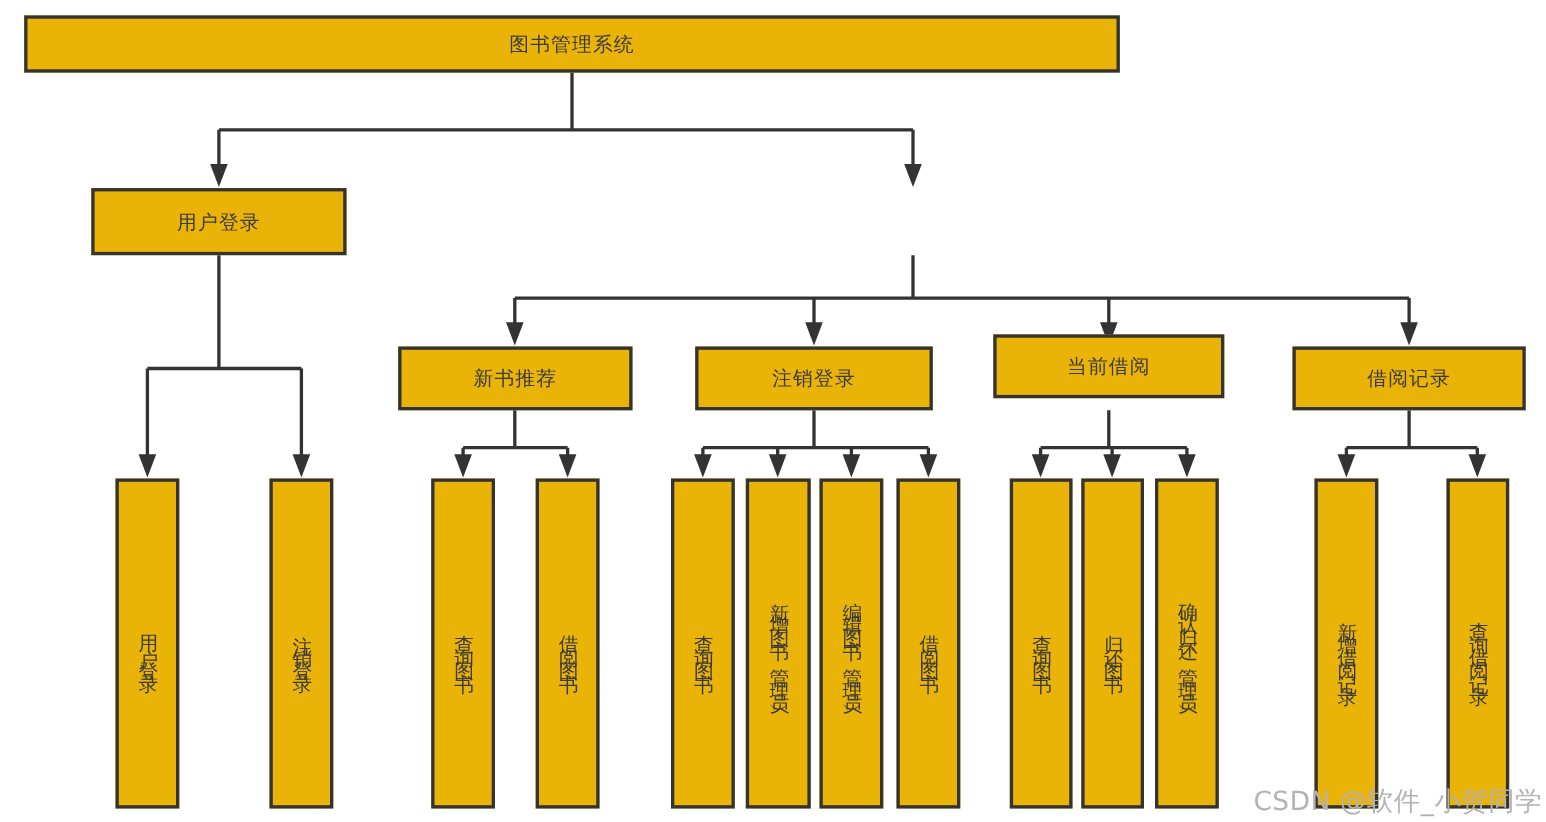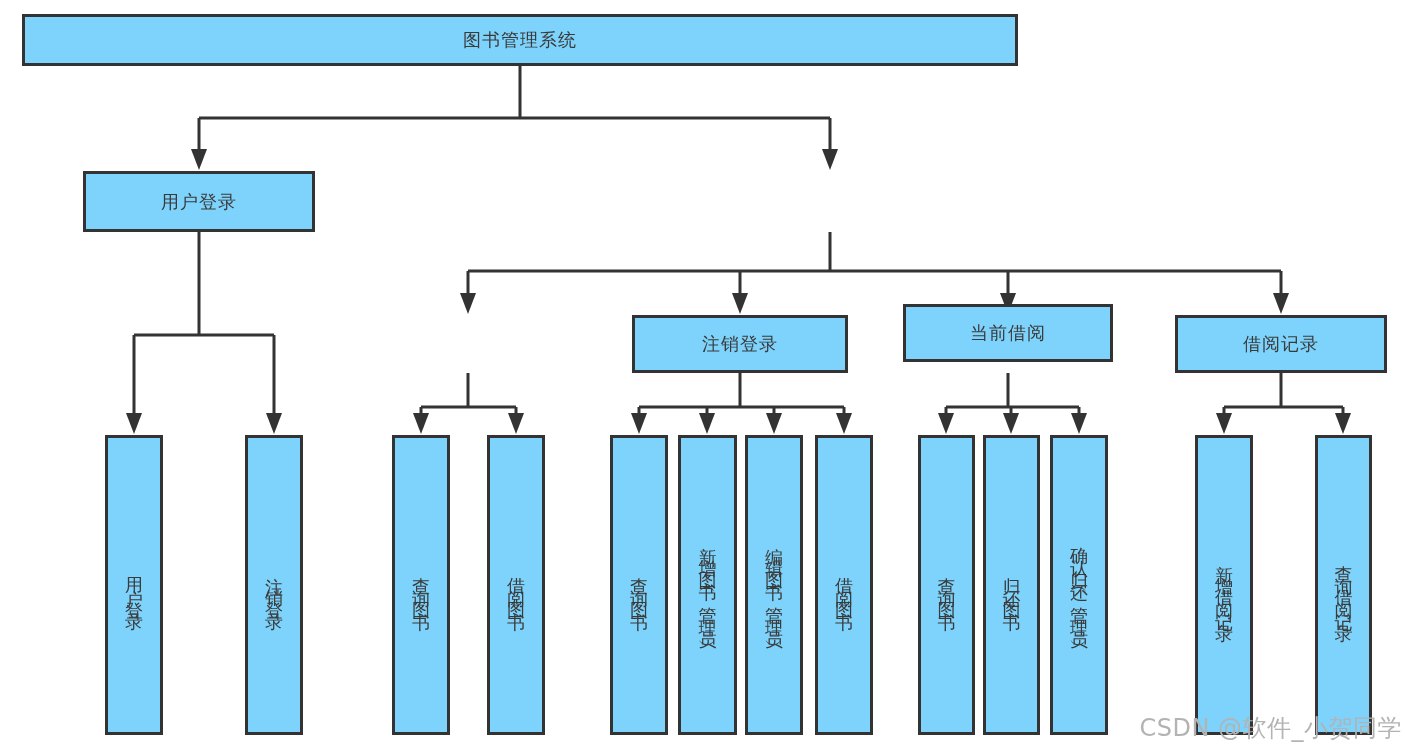--- a/index.html
+++ b/index.html
@@ -3,21 +3,21 @@
 <meta charset="utf-8">
 <style>
   html,body{margin:0;padding:0;background:#ffffff;}
   body{font-family:"DejaVu Sans","Liberation Sans",sans-serif;}
   .canvas{position:relative;width:1405px;height:747px;background:#ffffff;overflow:hidden;}
   .wires{position:absolute;left:0;top:0;width:1405px;height:747px;}
   .node{
     position:absolute;
     box-sizing:border-box;
     border:3px solid #333333;
-    background:#7dd3fc;
+    background:#eab308;
     display:flex;
     align-items:center;
     justify-content:center;
     color:#3a3a3a;
     font-size:18px;
     letter-spacing:1px;
     z-index:2;
   }
   .node.vertical{
     writing-mode:vertical-rl;
@@ -120,20 +120,23 @@
   </svg>
 
   <div class="node n-root">
     <span>图书管理系统</span>
   </div>
 
   <div class="node n-userlogin">
     <span>用户登录</span>
   </div>
 
+  <div class="node n-newbook">
+    <span>新书推荐</span>
+  </div>
   <div class="node n-borrow">
     <span>注销登录</span>
   </div>
   <div class="node n-current">
     <span>当前借阅</span>
   </div>
   <div class="node n-records">
     <span>借阅记录</span>
   </div>
 

